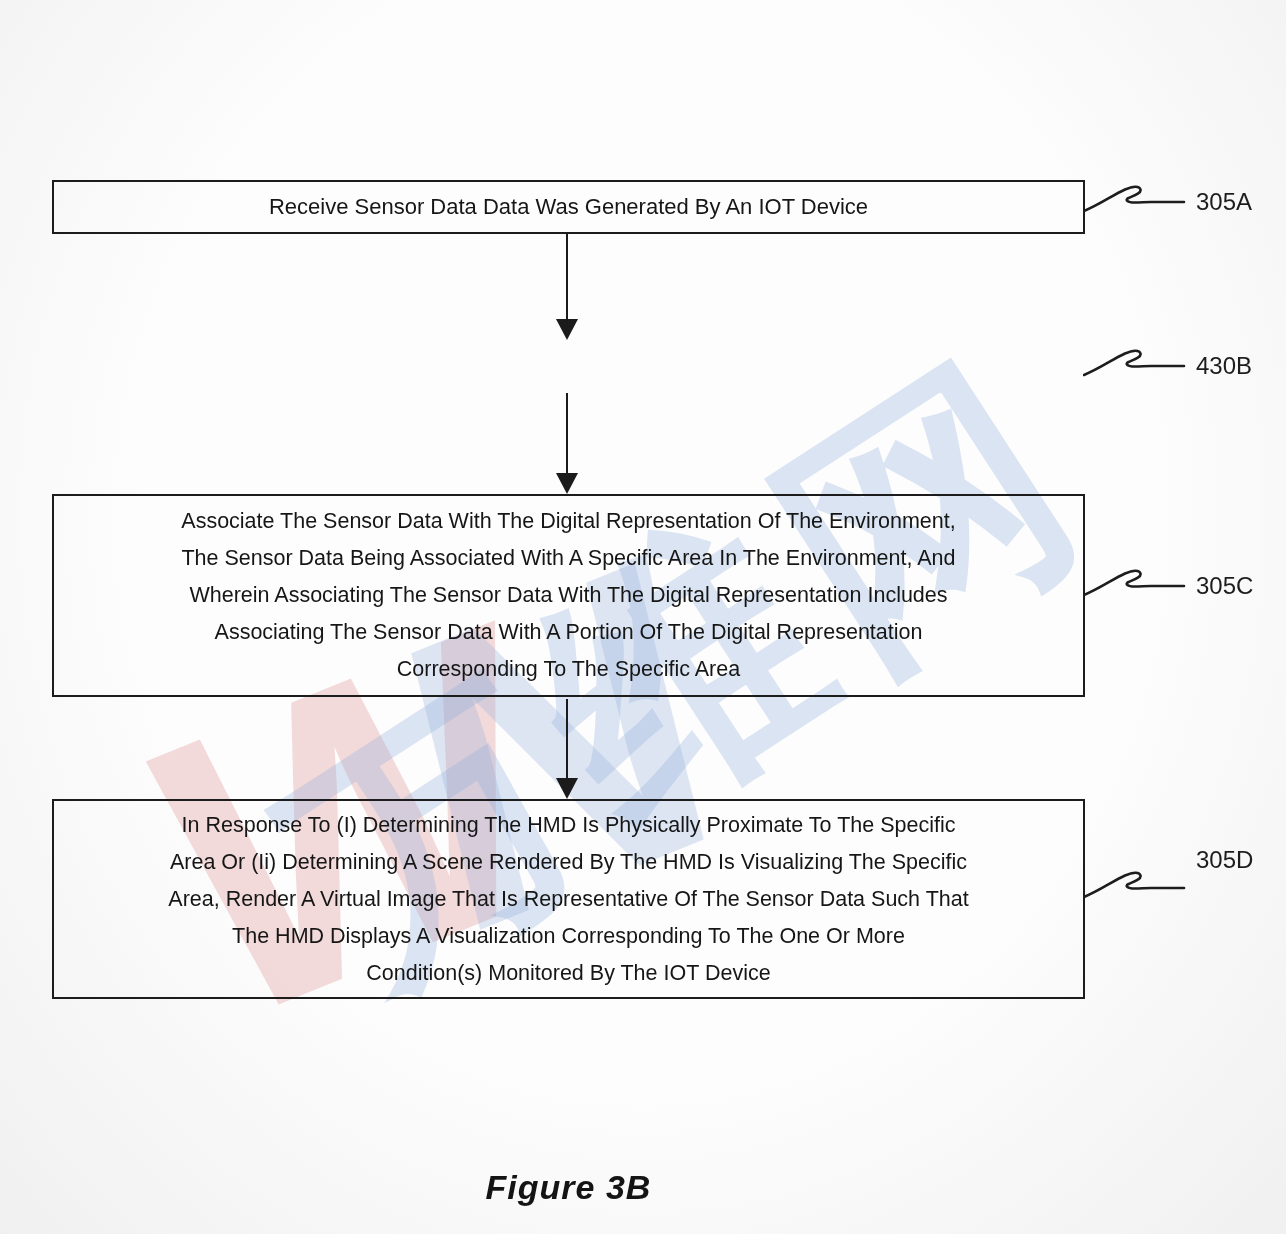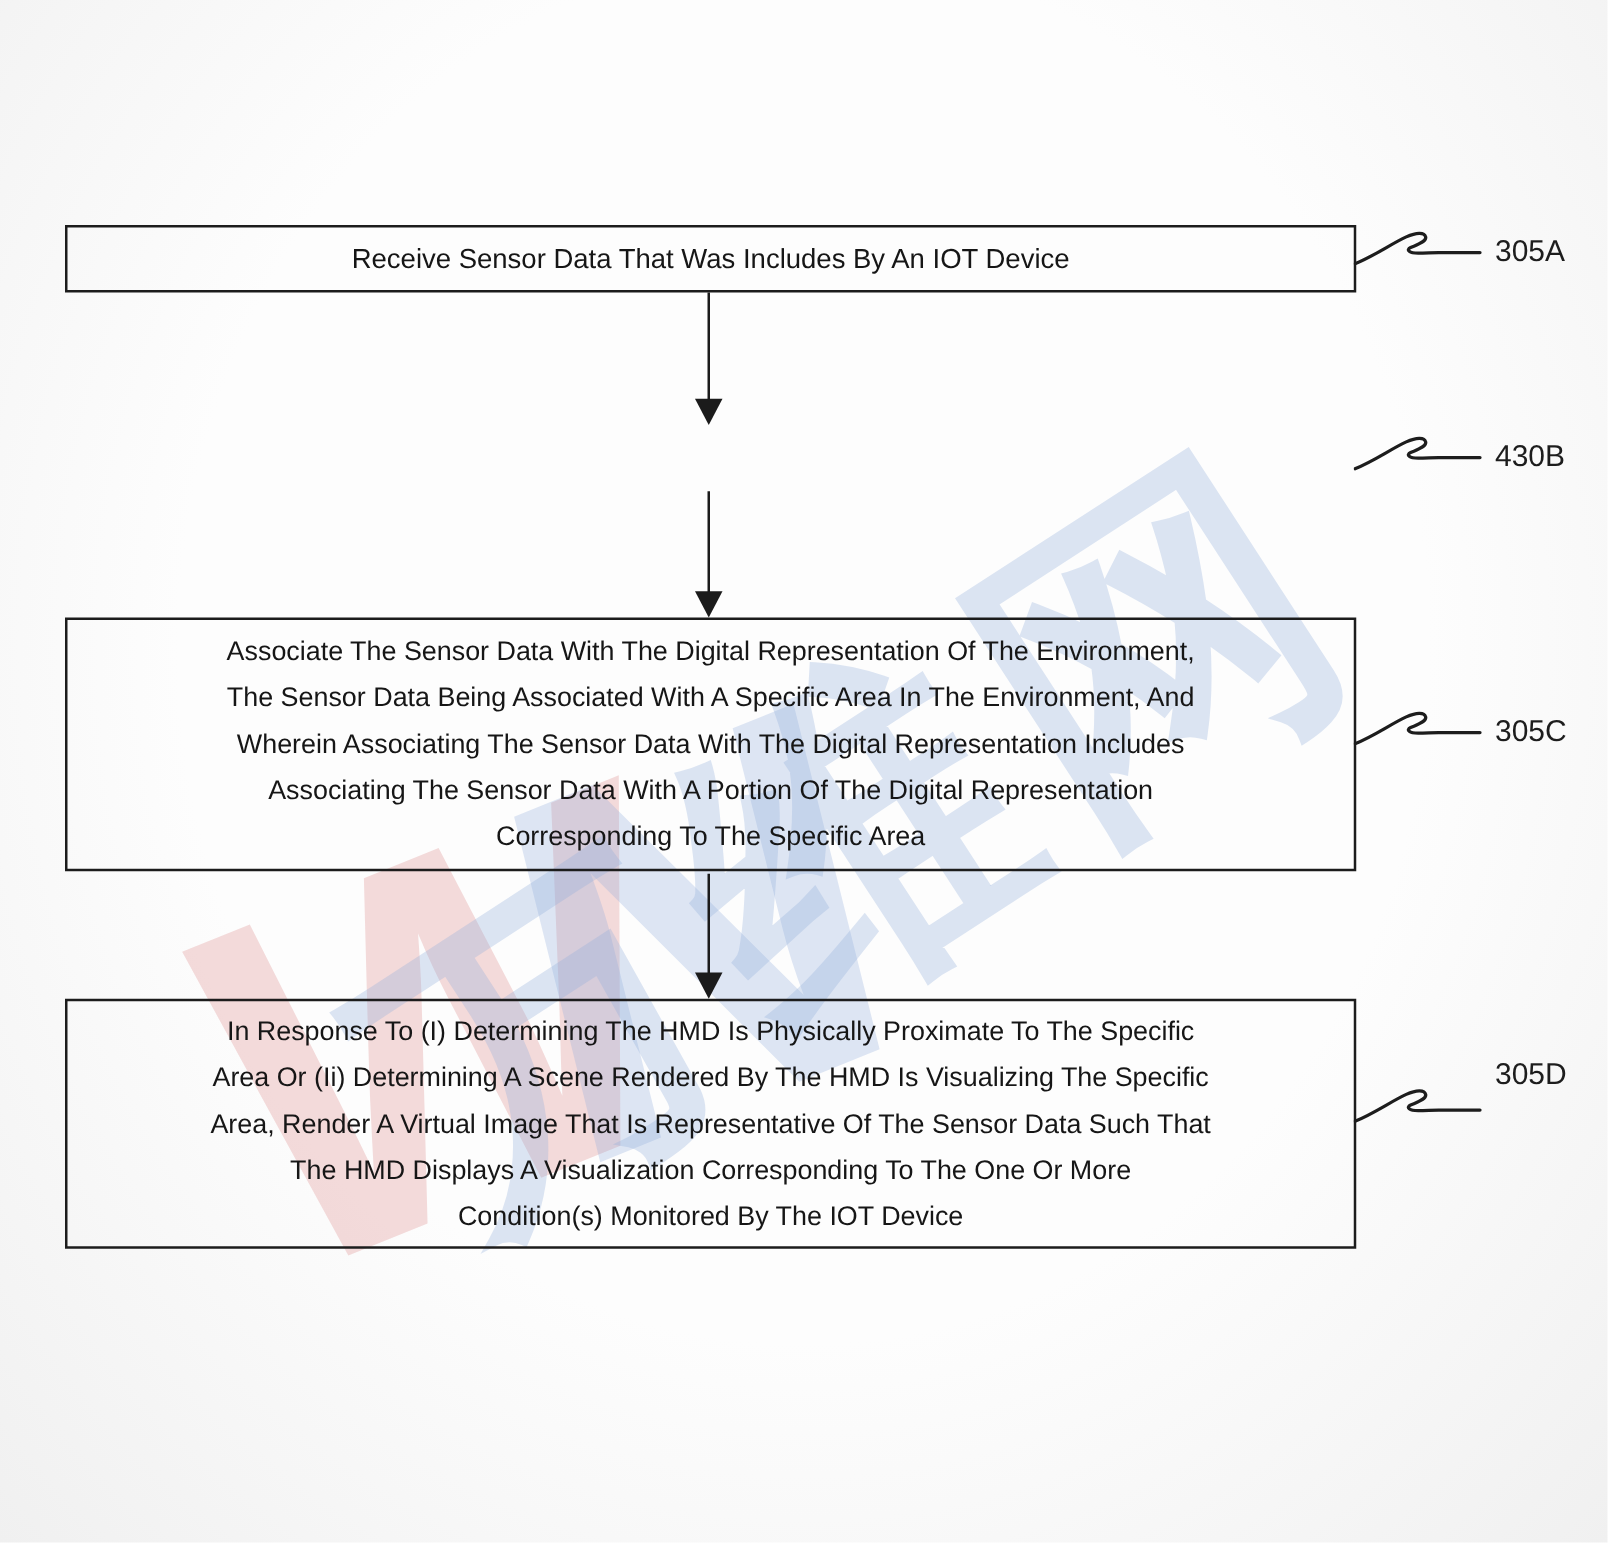--- a/index.html
+++ b/index.html
@@ -170,21 +170,21 @@
 
   <div class="watermark">
     <span class="wm-logo-letter wm-logo-w">W</span>
     <span class="wm-logo-letter wm-logo-n">N</span>
     <div class="wm-text">万维网</div>
   </div>
 
   <div class="layer">
 
 
-    <div class="flow-box box-a">Receive Sensor Data That Was Includes By An IOT Device</div>
+    <div class="flow-box box-a">Receive Sensor Data Data Was Generated By An IOT Device</div>
     <div class="flow-box box-c">Associate The Sensor Data With The Digital Representation Of The Environment,
 The Sensor Data Being Associated With A Specific Area In The Environment, And
 Wherein Associating The Sensor Data With The Digital Representation Includes
 Associating The Sensor Data With A Portion Of The Digital Representation
 Corresponding To The Specific Area</div>
     <div class="flow-box box-d">In Response To (I) Determining The HMD Is Physically Proximate To The Specific
 Area Or (Ii) Determining A Scene Rendered By The HMD Is Visualizing The Specific
 Area, Render A Virtual Image That Is Representative Of The Sensor Data Such That
 The HMD Displays A Visualization Corresponding To The One Or More
 Condition(s) Monitored By The IOT Device</div>
@@ -213,15 +213,16 @@
     </svg>
     <svg class="leader leader-d" viewBox="0 0 108 34">
       <path d="M1,30 C16,24 30,14 42,8.5 C50,5 56.5,4.5 57.5,8.5 C58.5,12.5 50,15 45.5,17 C41.5,19 44.5,21.5 51.5,21.5 C58,21.5 62,21 68,21 L101,21" fill="none" stroke="#1d1d1d" stroke-width="2.6" stroke-linecap="round"></path>
     </svg>
 
     <div class="ref-label ref-a">305A</div>
     <div class="ref-label ref-b">430B</div>
     <div class="ref-label ref-c">305C</div>
     <div class="ref-label ref-d">305D</div>
 
+    <div class="fig-caption">Figure 3B</div>
 
   </div>
 </div>
 
 </body></html>

